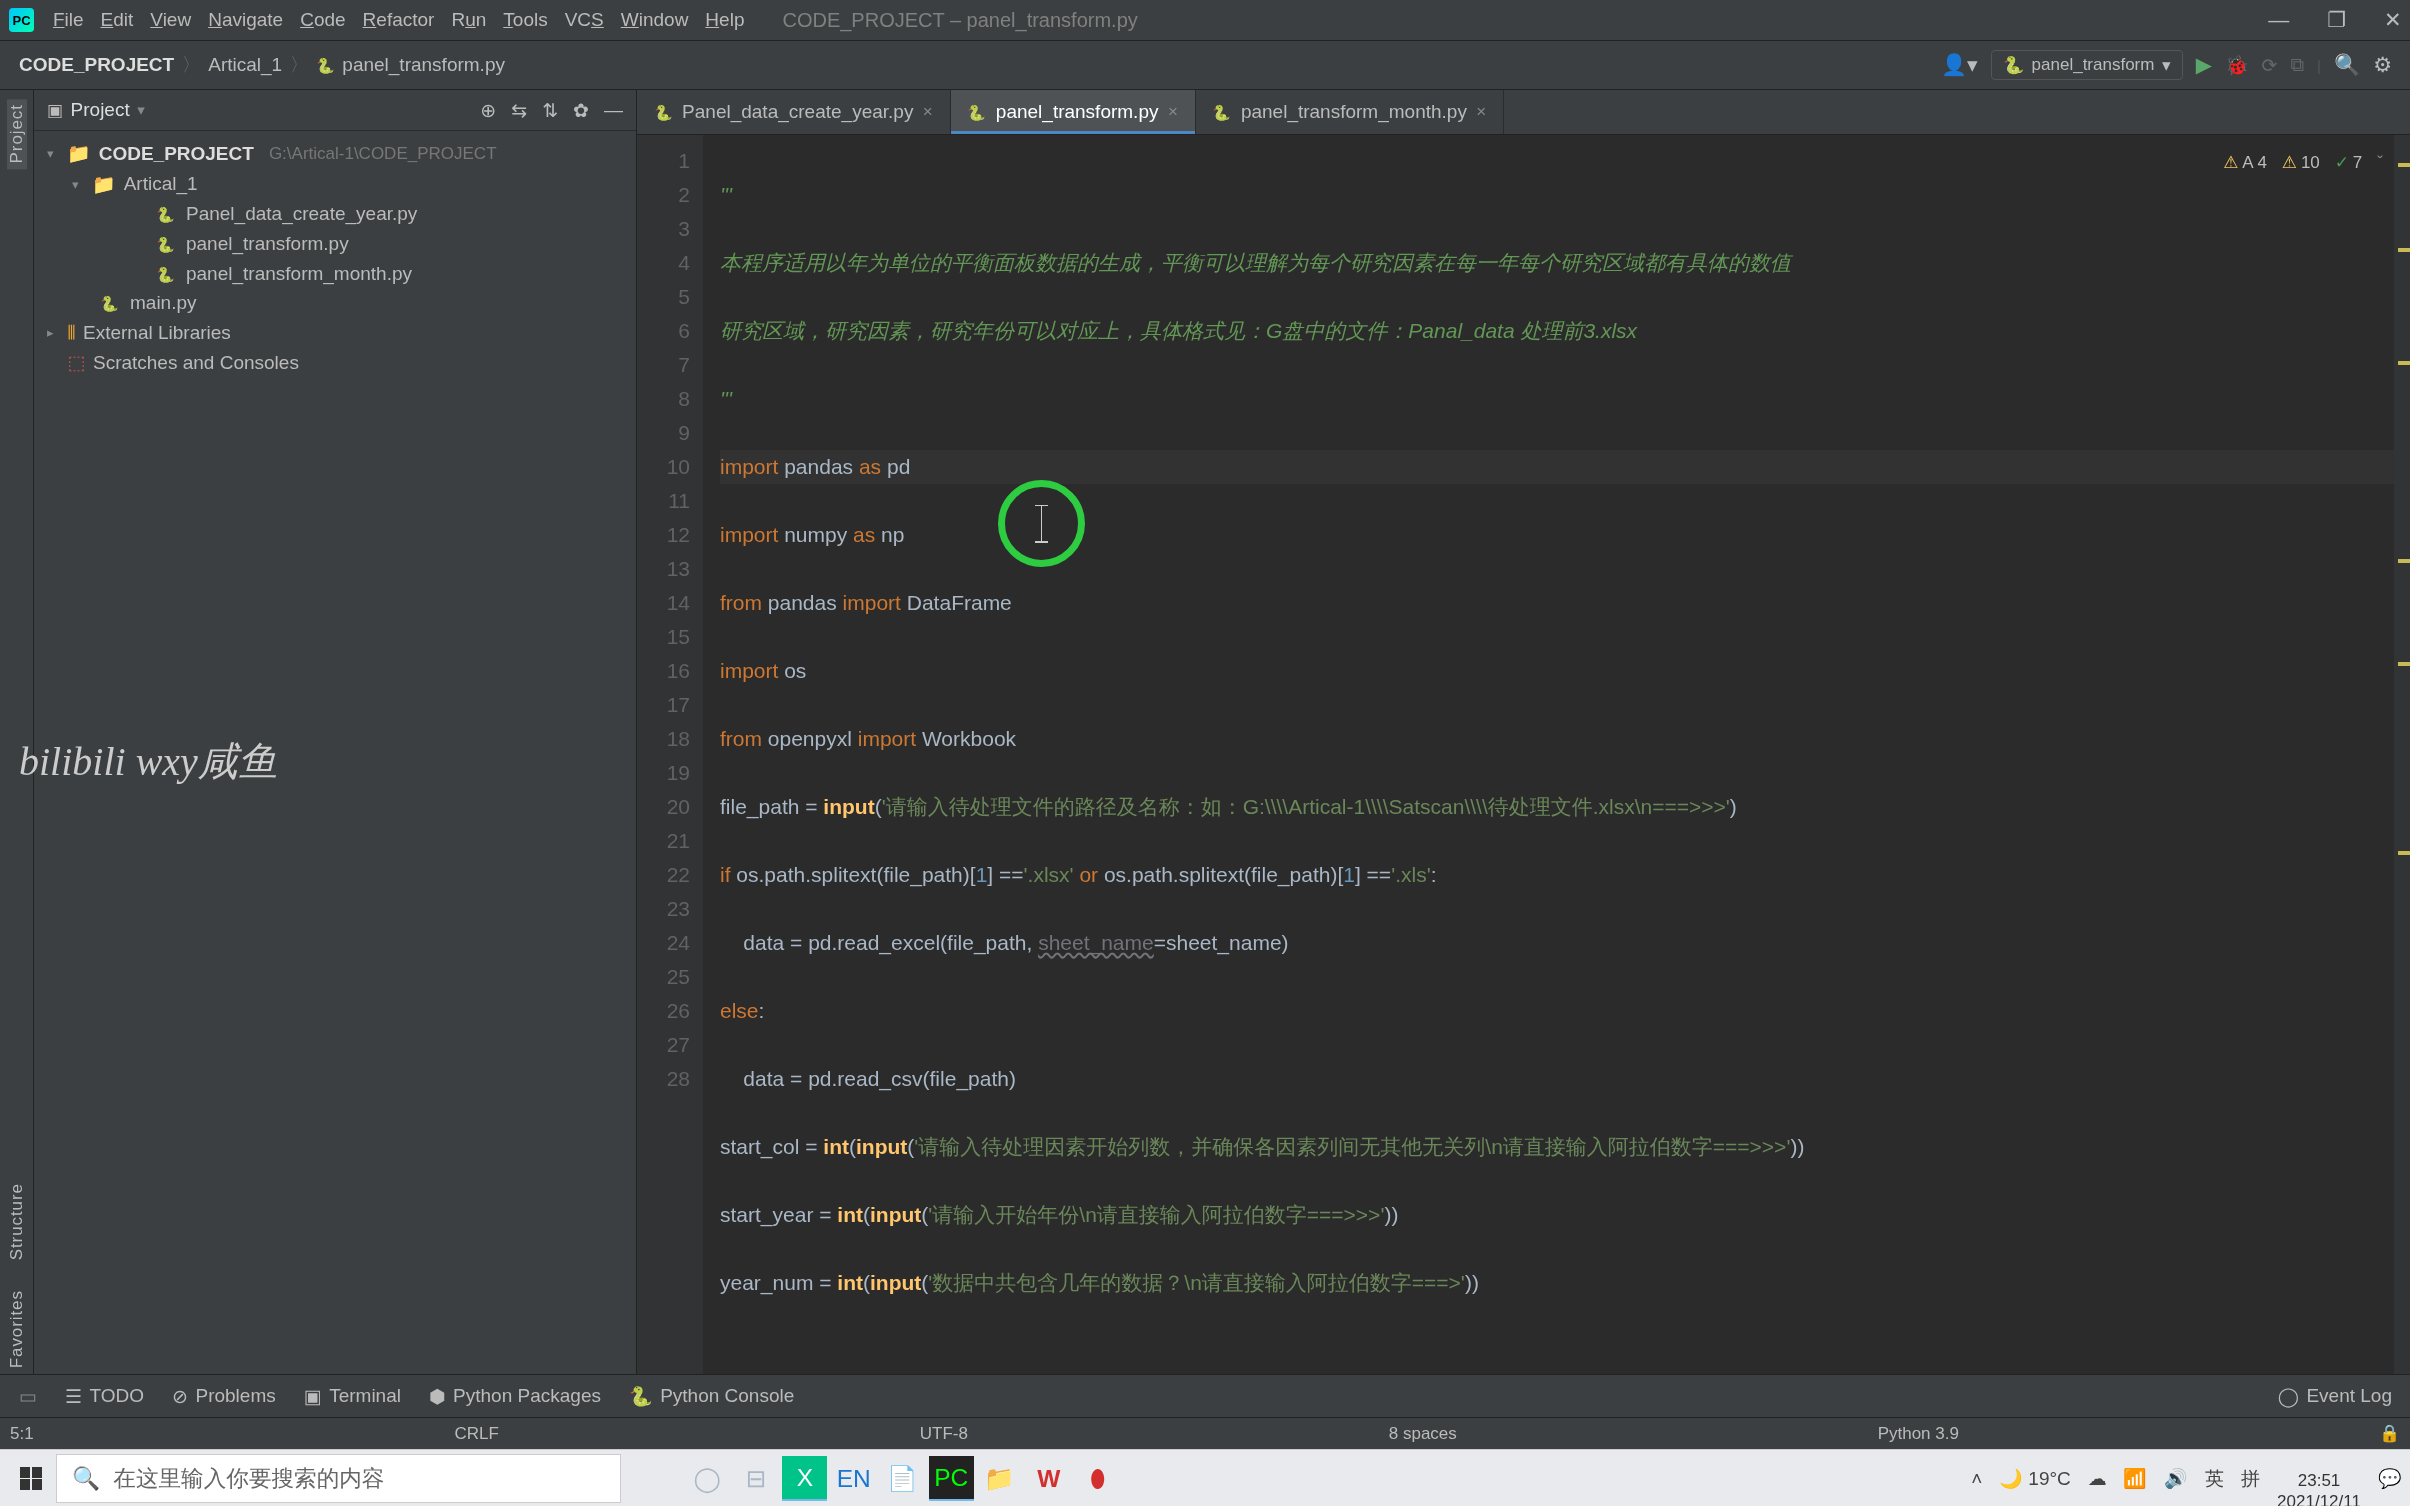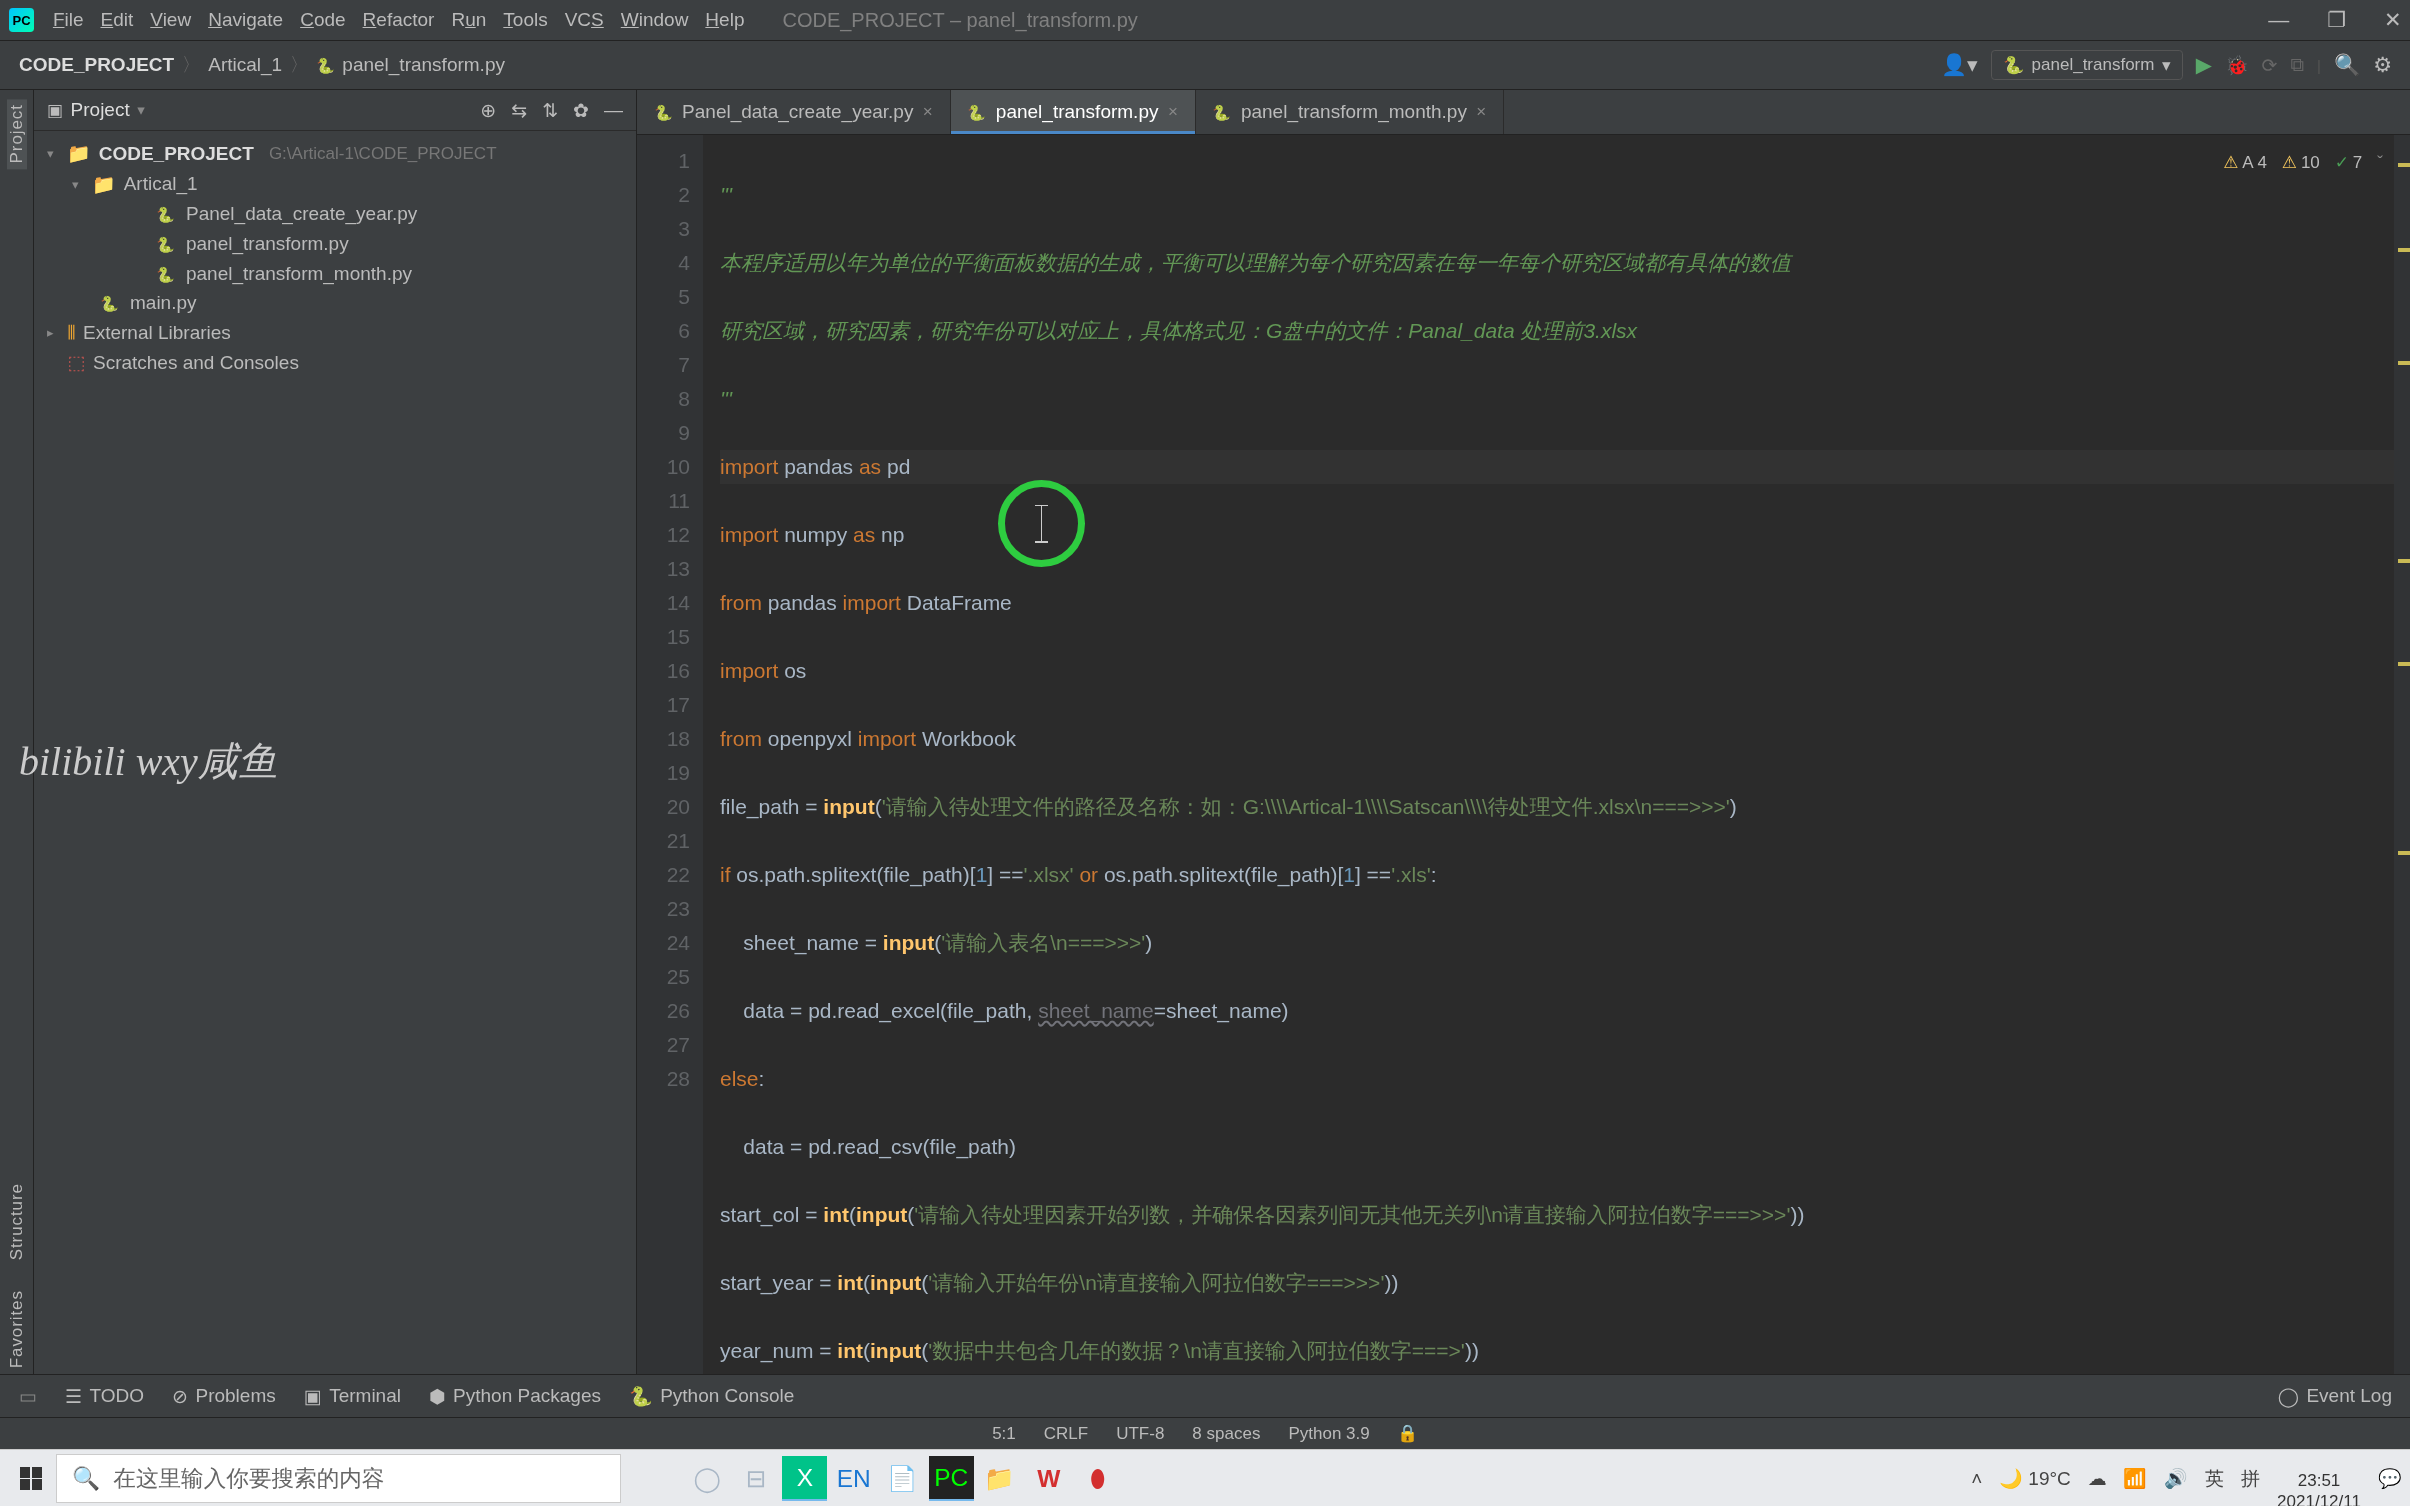--- a/index.html
+++ b/index.html
@@ -89,21 +89,21 @@
 .cursor-ring .ibeam { width:1.9px; height:38px; background:#ccc; position:relative; }
 .cursor-ring .ibeam::before,.cursor-ring .ibeam::after { content:""; position:absolute; left:-5.6px; width:13px; height:1.9px; background:#ccc; }
 .cursor-ring .ibeam::before { top:0; } .cursor-ring .ibeam::after { bottom:0; }
 
 
 .bottombar { height:43px; background:#3c3f41; border-top:0.9px solid #222; display:flex; align-items:center; padding:0 19px; gap:28px; font-size:19px; color:#bbb; }
 .bottombar .item { display:flex; align-items:center; gap:7.5px; }
 .bottombar .spacer { flex:1; }
 
 
-.statusbar { height:32px; background:#3c3f41; border-top:0.9px solid #222; display:flex; align-items:center; justify-content:center; padding:0 10px; gap:28px; font-size:17px; color:#bbb; position:absolute; bottom:58px; left:0; right:0; }
+.statusbar { height:32px; background:#3c3f41; border-top:0.9px solid #222; display:flex; align-items:center; justify-content:space-between; padding:0 10px; gap:28px; font-size:17px; color:#bbb; position:absolute; bottom:58px; left:0; right:0; }
 .statusbar .lock::before { content:"🔒"; }
 
 
 .taskbar { position:absolute; bottom:0; left:0; right:0; height:58px; background:#e8eaed; display:flex; align-items:center; padding:0 9.4px; gap:3.8px; border-top:0.9px solid #ccc; }
 .taskbar .start { width:43px; height:43px; display:flex; align-items:center; justify-content:center; font-size:22.6px; }
 .taskbar .win { display:grid; grid-template-columns:1fr 1fr; grid-template-rows:1fr 1fr; gap:1.9px; width:22.6px; height:22.6px; }
 .taskbar .win div { background:#333; }
 .taskbar .search { flex:0 0 565px; height:49px; background:#fff; border:0.9px solid #ccc; display:flex; align-items:center; padding:0 15px; gap:13px; font-size:22.6px; color:#666; }
 .taskbar .tray { margin-left:auto; display:flex; align-items:center; gap:17px; font-size:19px; color:#444; }
 .taskbar .tbicon { width:45px; height:45px; display:flex; align-items:center; justify-content:center; font-size:24.5px; }
@@ -285,21 +285,20 @@
 <div class="row"><span class="grn">本程序适用以年为单位的平衡面板数据的生成，平衡可以理解为每个研究因素在每一年每个研究区域都有具体的数值</span></div>
 <div class="row"><span class="grn">研究区域，研究因素，研究年份可以对应上，具体格式见：G盘中的文件：Panal_data 处理前3.xlsx</span></div>
 <div class="row"><span class="grn">'''</span></div>
 <div class="row current"><span class="kw">import</span> pandas <span class="kw">as</span> pd</div>
 <div class="row"><span class="kw">import</span> numpy <span class="kw">as</span> np</div>
 <div class="row"><span class="kw">from</span> pandas <span class="kw">import</span> DataFrame</div>
 <div class="row"><span class="kw">import</span> os</div>
 <div class="row"><span class="kw">from</span> openpyxl <span class="kw">import</span> Workbook</div>
 <div class="row">file_path = <span class="fn">input</span>(<span class="str">'请输入待处理文件的路径及名称：如：G:\\\\Artical-1\\\\Satscan\\\\待处理文件.xlsx\n===&gt;&gt;&gt;'</span>)</div>
 <div class="row"><span class="kw">if</span> os.path.splitext(file_path)[<span class="num">1</span>] ==<span class="str">'.xlsx'</span> <span class="kw">or</span> os.path.splitext(file_path)[<span class="num">1</span>] ==<span class="str">'.xls'</span>:</div>
-<div class="row">    sheet_name = <span class="fn">input</span>(<span class="str">'请输入表名\n===&gt;&gt;&gt;'</span>)</div>
 <div class="row">    data = pd.read_excel(file_path, <span class="param">sheet_name</span>=sheet_name)</div>
 <div class="row"><span class="kw">else</span>:</div>
 <div class="row">    data = pd.read_csv(file_path)</div>
 <div class="row">start_col = <span class="fn">int</span>(<span class="fn">input</span>(<span class="str">'请输入待处理因素开始列数，并确保各因素列间无其他无关列\n请直接输入阿拉伯数字===&gt;&gt;&gt;'</span>))</div>
 <div class="row">start_year = <span class="fn">int</span>(<span class="fn">input</span>(<span class="str">'请输入开始年份\n请直接输入阿拉伯数字===&gt;&gt;&gt;'</span>))</div>
 <div class="row">year_num = <span class="fn">int</span>(<span class="fn">input</span>(<span class="str">'数据中共包含几年的数据？\n请直接输入阿拉伯数字===&gt;'</span>))</div>
 
 
 
 

